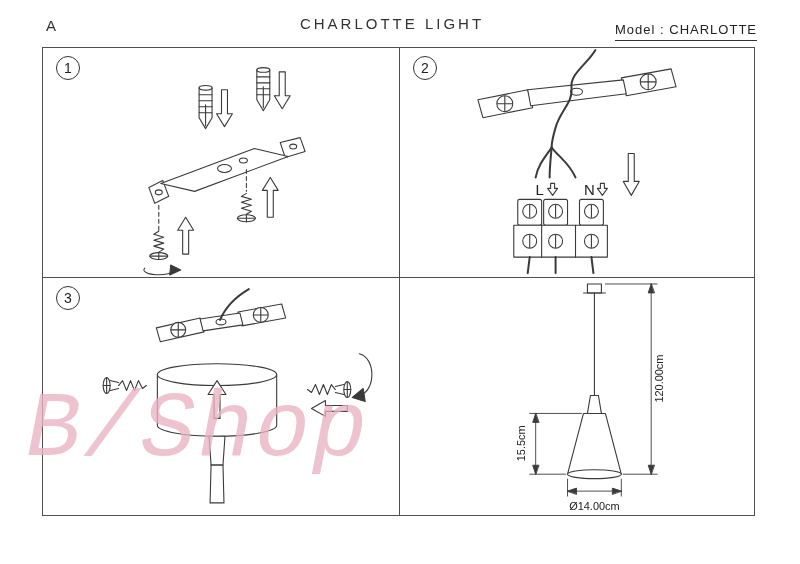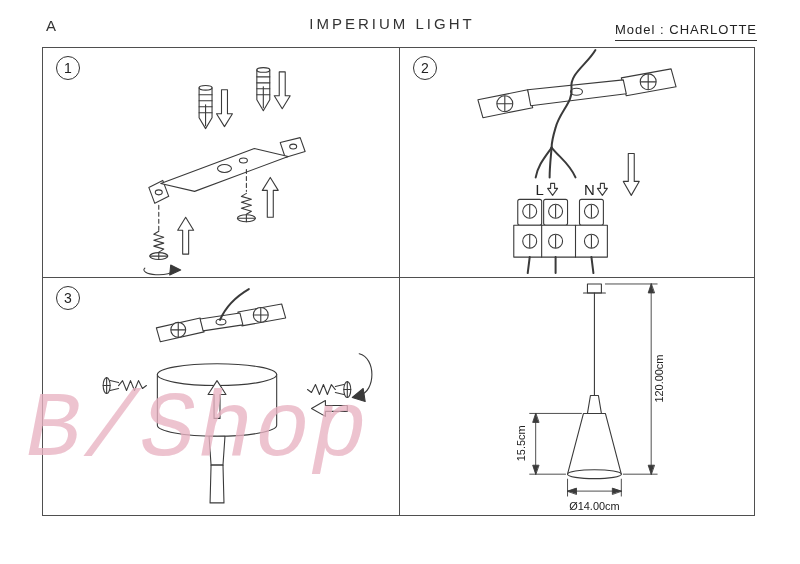--- a/index.html
+++ b/index.html
@@ -30,21 +30,21 @@
   .watermark { position:absolute; left:26px; top:380px; z-index:3; pointer-events:none;
                font-family:Liberation Mono, monospace; font-style:italic; font-size:92px;
                line-height:1.1; letter-spacing:2px; color:rgba(232,178,193,0.78); }
 </style>
 </head>
 <body>
 
 <div class="page">
 
   <span class="doc-letter">A</span>
-  <span class="brand">IMPERIUM LIGHT</span>
+  <span class="brand">CHARLOTTE LIGHT</span>
   <span class="model">Model : CHARLOTTE</span>
 
   <div class="grid">
 
     <div class="panel p1">
       <div class="num">
         <span>1</span>
       </div>
       <svg class="art" viewBox="0 0 357 230">
         <g stroke="#3a3a3a" stroke-width="1.1" fill="none" stroke-linecap="round" stroke-linejoin="round">

